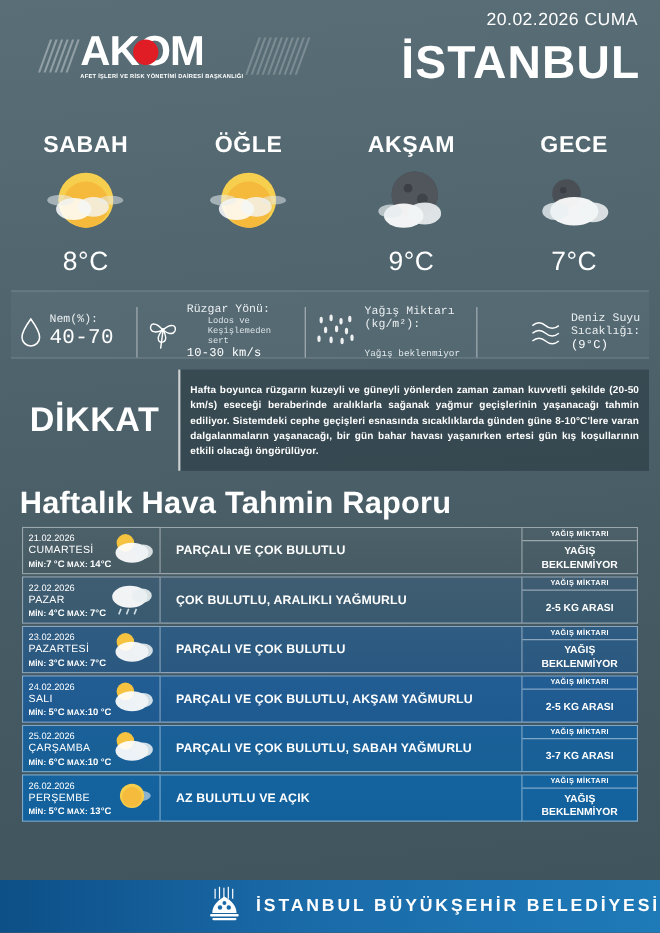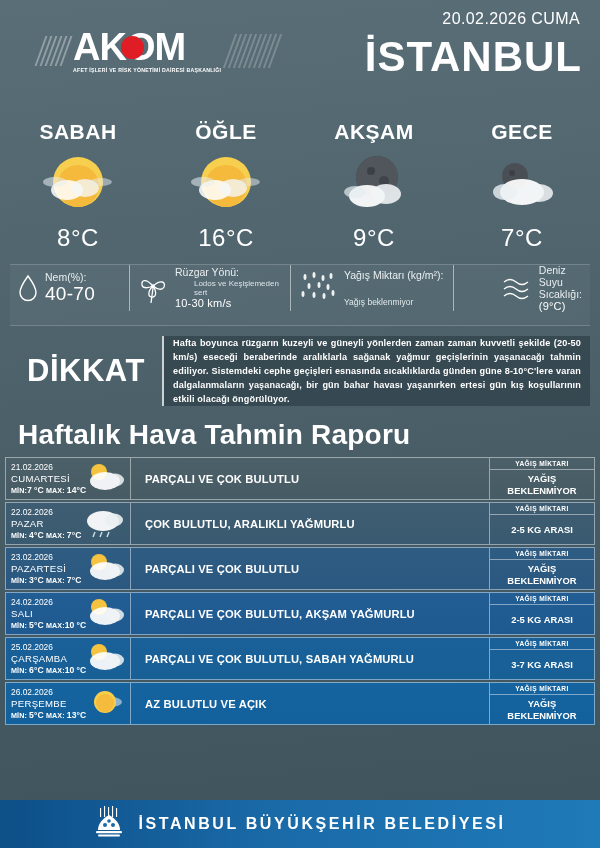--- a/index.html
+++ b/index.html
@@ -37,48 +37,49 @@
 
   
   .periods { display:flex; padding:10px 4px 6px; }
   .period { flex:1; text-align:center; }
   .period-name { font-size:21px; font-weight:bold; color:#fff; letter-spacing:.5px; }
   .period-icon { height:80px; display:flex; align-items:center; justify-content:center; }
   .period-temp { font-size:24px; color:#fff; letter-spacing:.5px; }
 
   
   .detail-strip {
-    margin:6px 10px 0; height:62px; display:flex; align-items:flex-start;
+    margin:6px 10px 0; height:62px; display:flex; align-items:flex-end;
     background:rgba(255,255,255,.045);
     border-top:1px solid rgba(255,255,255,.18);
     border-bottom:1px solid rgba(255,255,255,.18);
+    font-family:Liberation Mono, monospace;
   }
   .dcell { display:flex; align-items:center; padding:0 8px; height:46px; }
   .dcell + .dcell { border-left:1px solid rgba(255,255,255,.5); }
   .d1 { width:124px; } .d2 { width:168px; } .d3 { width:170px; } .d4 { flex:1;padding-left:48px; }
   .dico { flex:none; margin-right:7px; display:flex; align-items:center; justify-content:center; }
   .dtxt { color:#e9eef0; line-height:1.15; }
   .dlabel { font-size:10.5px; }
   .dsub { font-size:8px; color:#dbe3e6;padding-left:19px; }
   .dval { font-size:19px; letter-spacing:.3px; color:#fff; }
   .dval-sm { font-size:11px; letter-spacing:.2px; color:#fff; }
   .dnote { font-size:8.5px; color:#e2e9ec; margin-top:17px; }
 
   
   .warn { display:flex; align-items:center; margin:10px 10px 0; }
   .warn-title { width:152px; text-align:center; font-size:31px; font-weight:bold;
                 color:#fff; letter-spacing:.5px; }
   .warn-body { flex:1; background:rgba(26,40,48,.42); border-left:2px solid rgba(255,255,255,.75);
-               padding:0 9px; font-size:9.1px; line-height:1.55; color:#fff;
+               padding:11px 9px; font-size:9.1px; line-height:1.55; color:#fff;
                text-align:justify; font-weight:bold; letter-spacing:.15px; }
 
   
   .weekly-title { font-size:28px; font-weight:bold; color:#fff; margin:13px 0 6px 18px;
                   letter-spacing:.2px; }
-  .table { margin:0 5px; }
+  .table { margin:0 20px; }
   .row { display:flex; height:43px; margin-bottom:2px; align-items:stretch; }
   .cell { border:1px solid rgba(255,255,255,.45); display:flex; align-items:center; }
   .c-day { width:126px; padding:3px 5px; position:relative; }
   .day-txt { color:#fff; line-height:1.18; }
   .day-date { font-size:8.4px; }
   .day-name { font-size:9.6px; letter-spacing:.3px; }
   .day-mm { font-size:7.2px; font-weight:bold; letter-spacing:.1px; margin-top:1px; }
   .day-mm b { font-size:8.6px; font-weight:bold; }
   .day-ico { position:absolute; right:3px; top:50%; transform:translateY(-50%); }
   .c-desc { flex:1; border-left:0; padding-left:14px; font-size:11.2px; font-weight:bold;
@@ -87,21 +88,21 @@
   .prec-h { width:100%; text-align:center; font-size:6.6px; font-weight:bold; color:#fff;
             letter-spacing:.35px; padding:2px 0 1.5px;
             border-bottom:1px solid rgba(255,255,255,.45); }
   .prec-v { flex:1; width:100%; display:flex; align-items:center; justify-content:center;
             text-align:center; font-size:9.4px; font-weight:bold; color:#fff; line-height:1.2;
             padding:0 2px; }
 
   
   .footer { position:absolute; left:0; bottom:0; width:600px; height:48px;
             background:linear-gradient(90deg,#0d4f87 0%,#1a6aa8 45%,#1f7ab8 100%);
-            display:flex; align-items:center; justify-content:center; gap:14px; }
+            display:flex; align-items:center; justify-content:flex-end; gap:14px; }
   .footer-txt { font-size:16px; font-weight:bold; color:#fff; letter-spacing:2.6px; }
 </style>
 </head>
 <body>
 
 <div class="page">
 
   <div class="header">
     <div class="hdr-date">20.02.2026 CUMA</div>
     <div class="hdr-city">İSTANBUL</div>
@@ -157,21 +158,20 @@
       <div class="period-icon">
         <svg width="86" height="72" viewBox="0 0 86 72">
           <circle cx="43" cy="34" r="25" fill="#f7cf4e"></circle>
           <circle cx="43" cy="38" r="21" fill="#f5b93c"></circle>
           <ellipse cx="32" cy="42" rx="16" ry="10" fill="#ffffff" opacity=".85"></ellipse>
           <ellipse cx="50" cy="40" rx="14" ry="9" fill="#f4f7f8" opacity=".8"></ellipse>
           <ellipse cx="20" cy="34" rx="12" ry="5" fill="#e8eef0" opacity=".55"></ellipse>
           <ellipse cx="66" cy="34" rx="11" ry="4" fill="#e8eef0" opacity=".5"></ellipse>
         </svg>
       </div>
-      <div class="period-temp">16°C</div>
     </div>
 
     <div class="period">
       <div class="period-name">AKŞAM</div>
       <div class="period-icon">
         <svg width="86" height="72" viewBox="0 0 86 72">
           <circle cx="46" cy="29" r="21" fill="#3b3f44"></circle>
           <circle cx="46" cy="29" r="21" fill="#595e64" opacity=".75"></circle>
           <circle cx="40" cy="23" r="4" fill="#2e3237" opacity=".6"></circle>
           <circle cx="53" cy="33" r="5" fill="#2e3237" opacity=".5"></circle>

